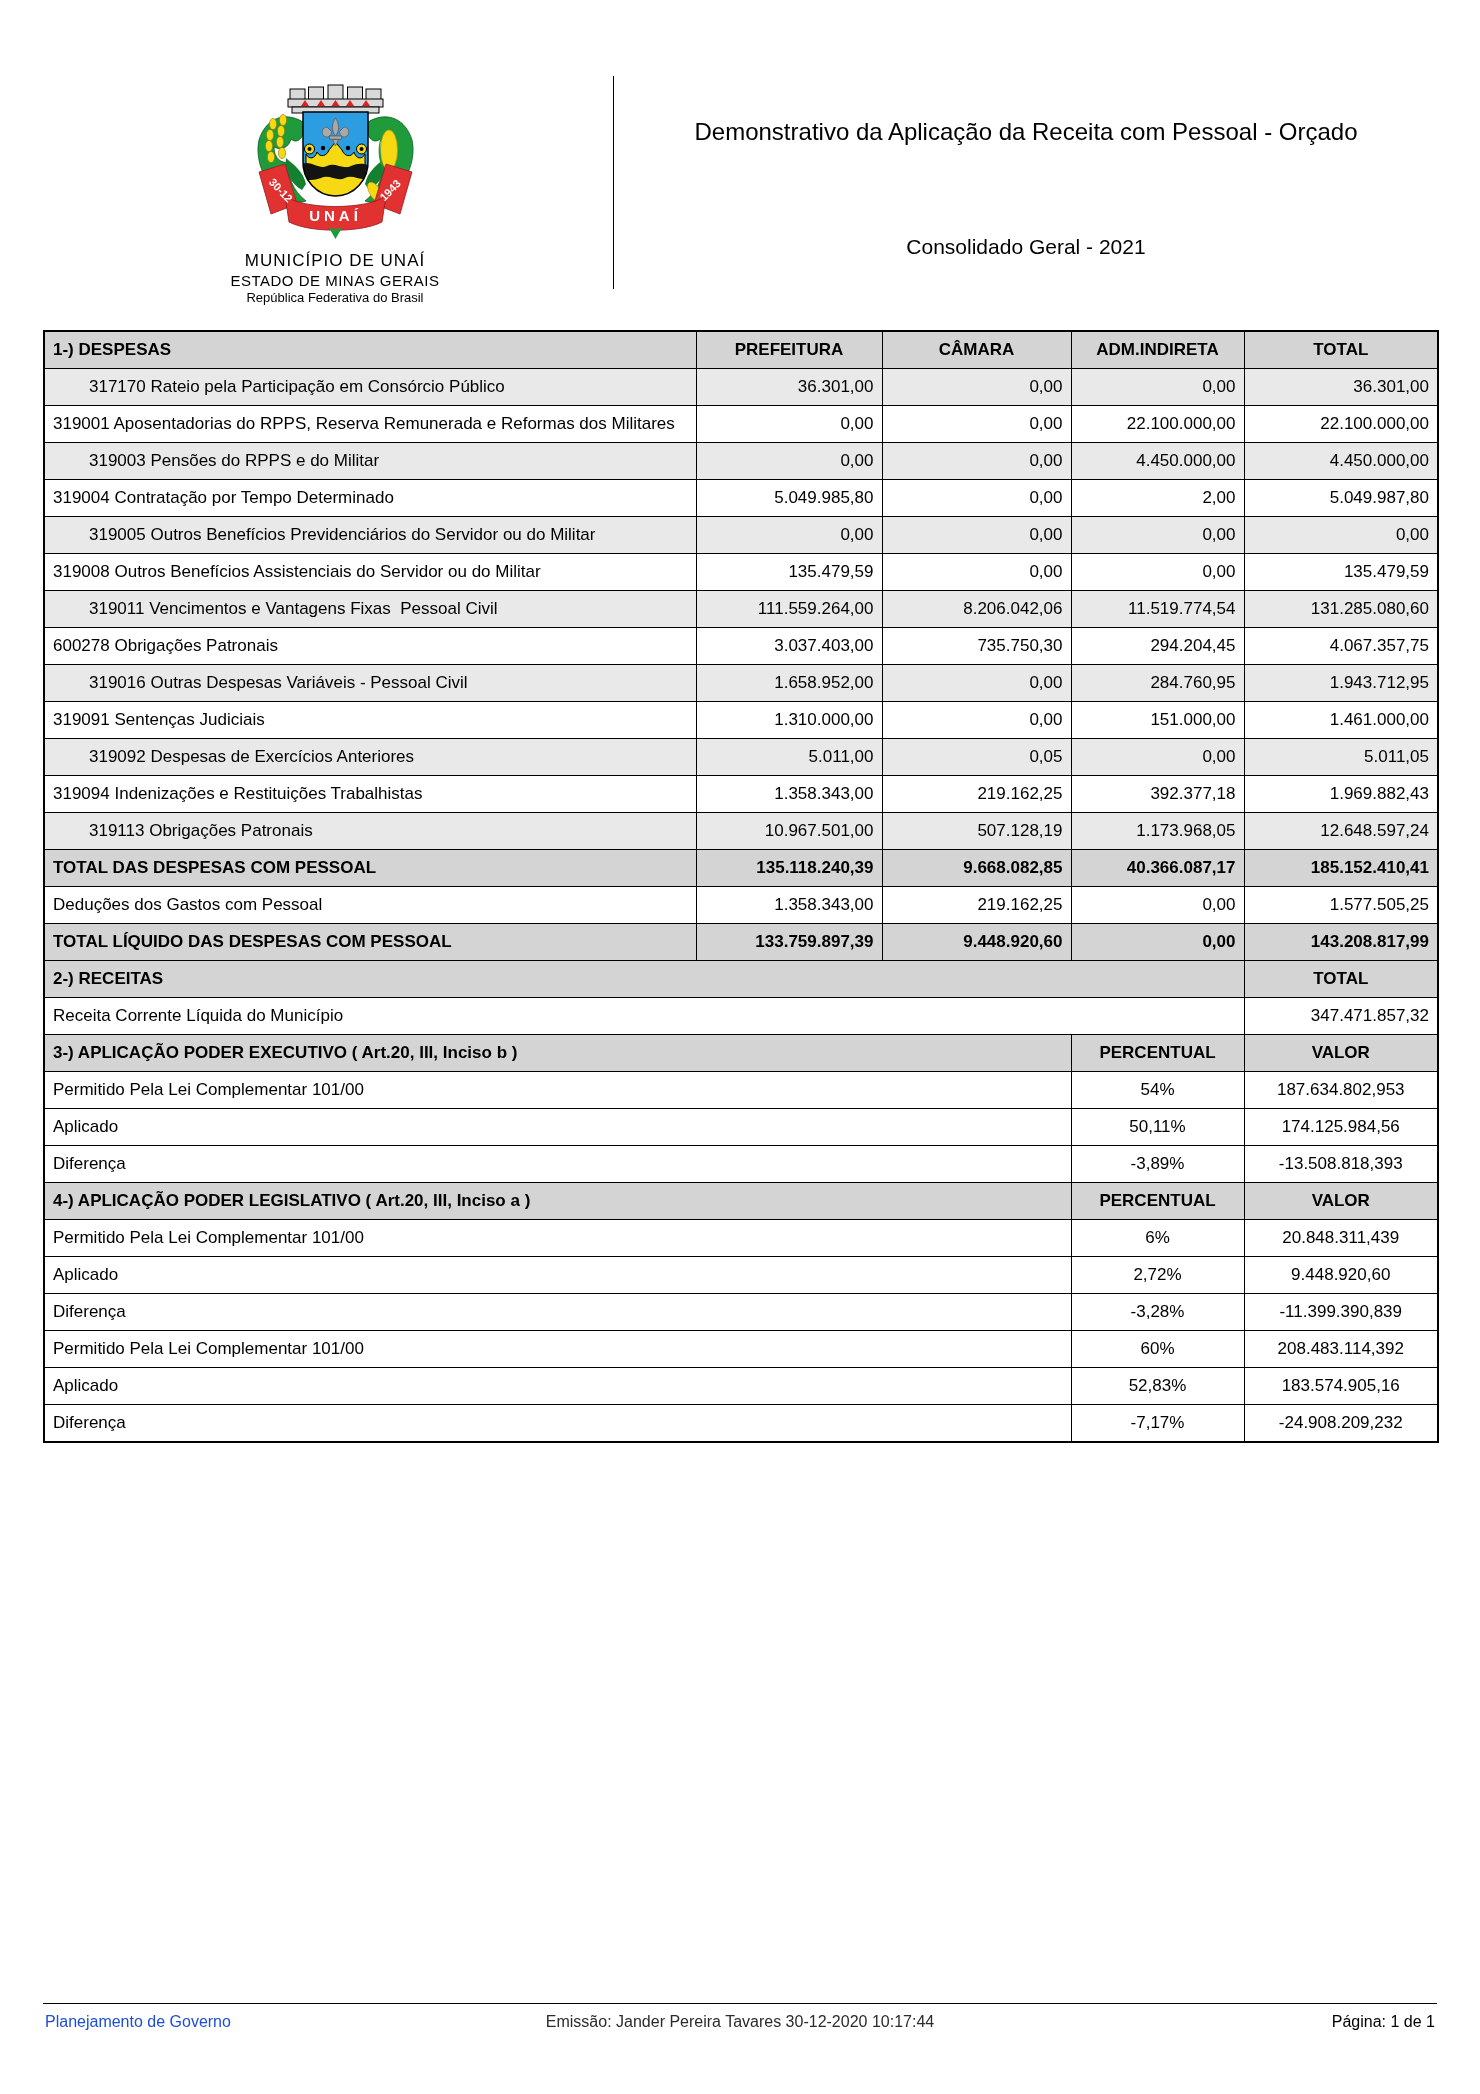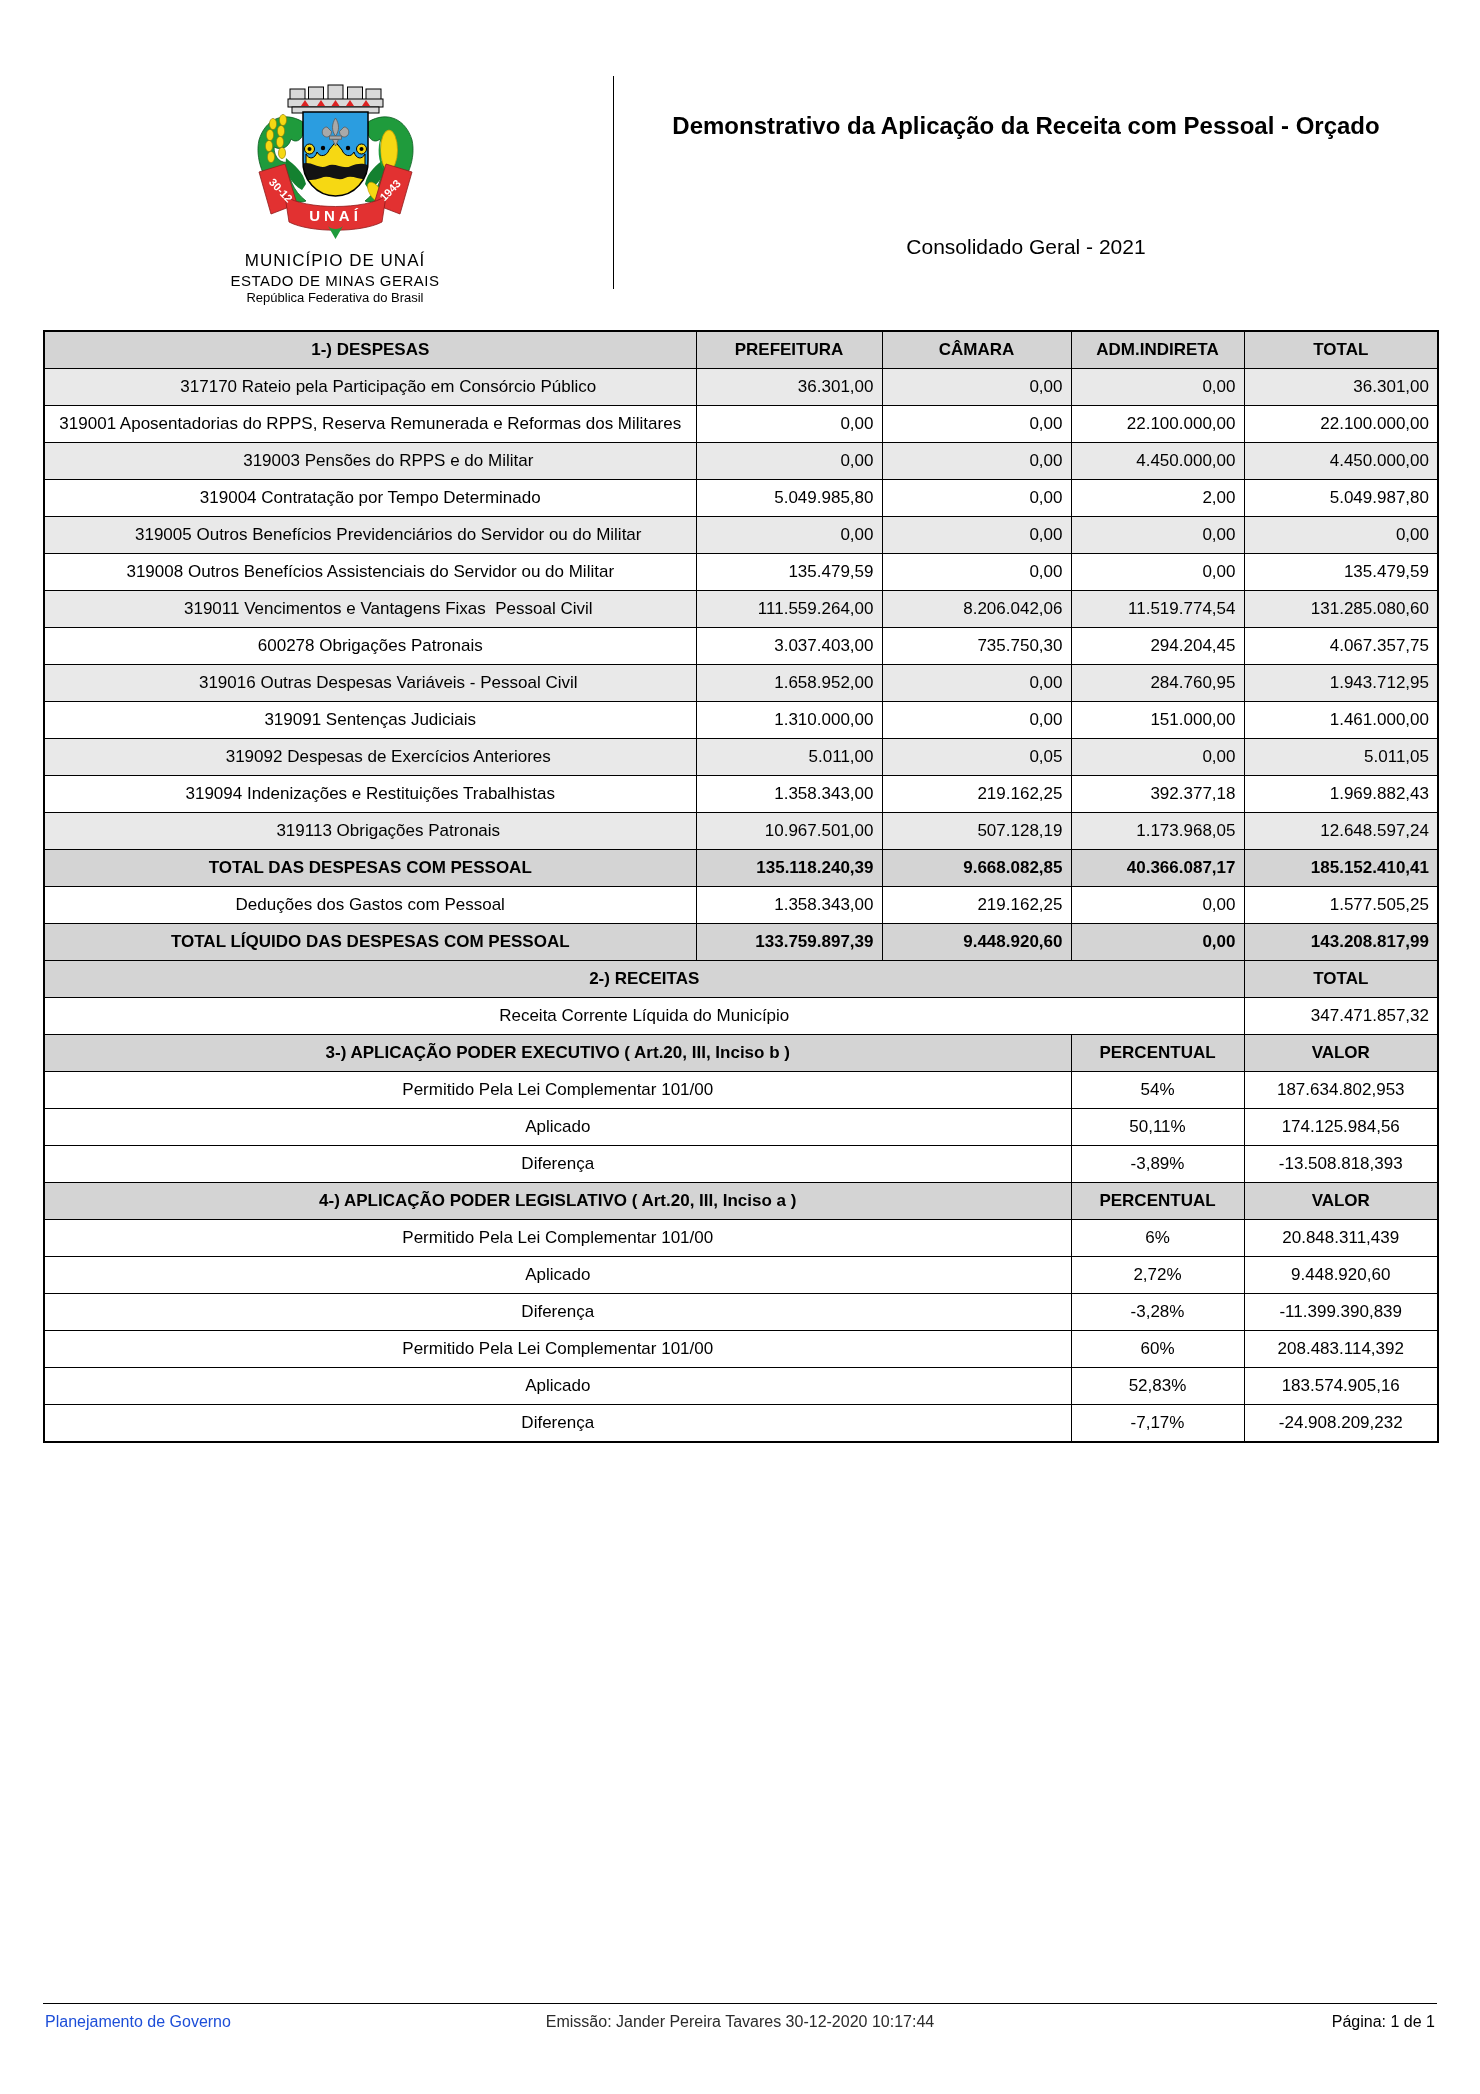--- a/index.html
+++ b/index.html
@@ -12,37 +12,37 @@
   }
   .page { position: relative; width: 1480px; height: 2094px; }
 
   
   .logo-wrap { position: absolute; left: 243px; top: 78px; width: 185px; height: 162px; }
   .org-block { position: absolute; left: 165px; top: 250px; width: 340px; text-align: center; }
   .org-l1 { font-size: 17px; letter-spacing: 1px; line-height: 21px; }
   .org-l2 { font-size: 15px; letter-spacing: 0.5px; line-height: 19px; }
   .org-l3 { font-size: 13px; line-height: 16px; }
   .vdivider { position: absolute; left: 613px; top: 76px; width: 1px; height: 213px; background: #000; }
-  .doc-title { position: absolute; left: 615px; top: 112px; width: 822px; text-align: center; font-size: 24px; font-weight: bold; line-height: 28px; }
+  .doc-title { position: absolute; left: 615px; top: 118px; width: 822px; text-align: center; font-size: 24px; font-weight: normal; line-height: 28px; }
   .doc-subtitle { position: absolute; left: 615px; top: 234px; width: 822px; text-align: center; font-size: 21px; line-height: 25px; }
 
   
   table.report {
     position: absolute; left: 43px; top: 330px; width: 1394px;
     border-collapse: collapse; table-layout: fixed;
     border: 2px solid #000;
   }
   table.report td {
     border: 1px solid #000;
     font-size: 17px; line-height: 20px;
     padding: 8px 8px;
     vertical-align: middle;
     overflow: hidden;
   }
-  td.lbl { text-align: center; white-space: pre-wrap; }
+  td.lbl { text-align: left; white-space: pre-wrap; }
   td.num { text-align: right; }
   td.ctr { text-align: center; }
   .b { font-weight: bold; }
   tr.zebra > td { background: #e9e9e9; padding-left: 44px; }
   tr.grayrow > td { background: #d4d4d4; }
   td.noL { border-left: none; }
   td.sec { font-size: 18px; font-weight: bold; }
   td.colhdr { font-weight: bold; text-align: center; }
   td.valr { padding-right: 14px; }
 

